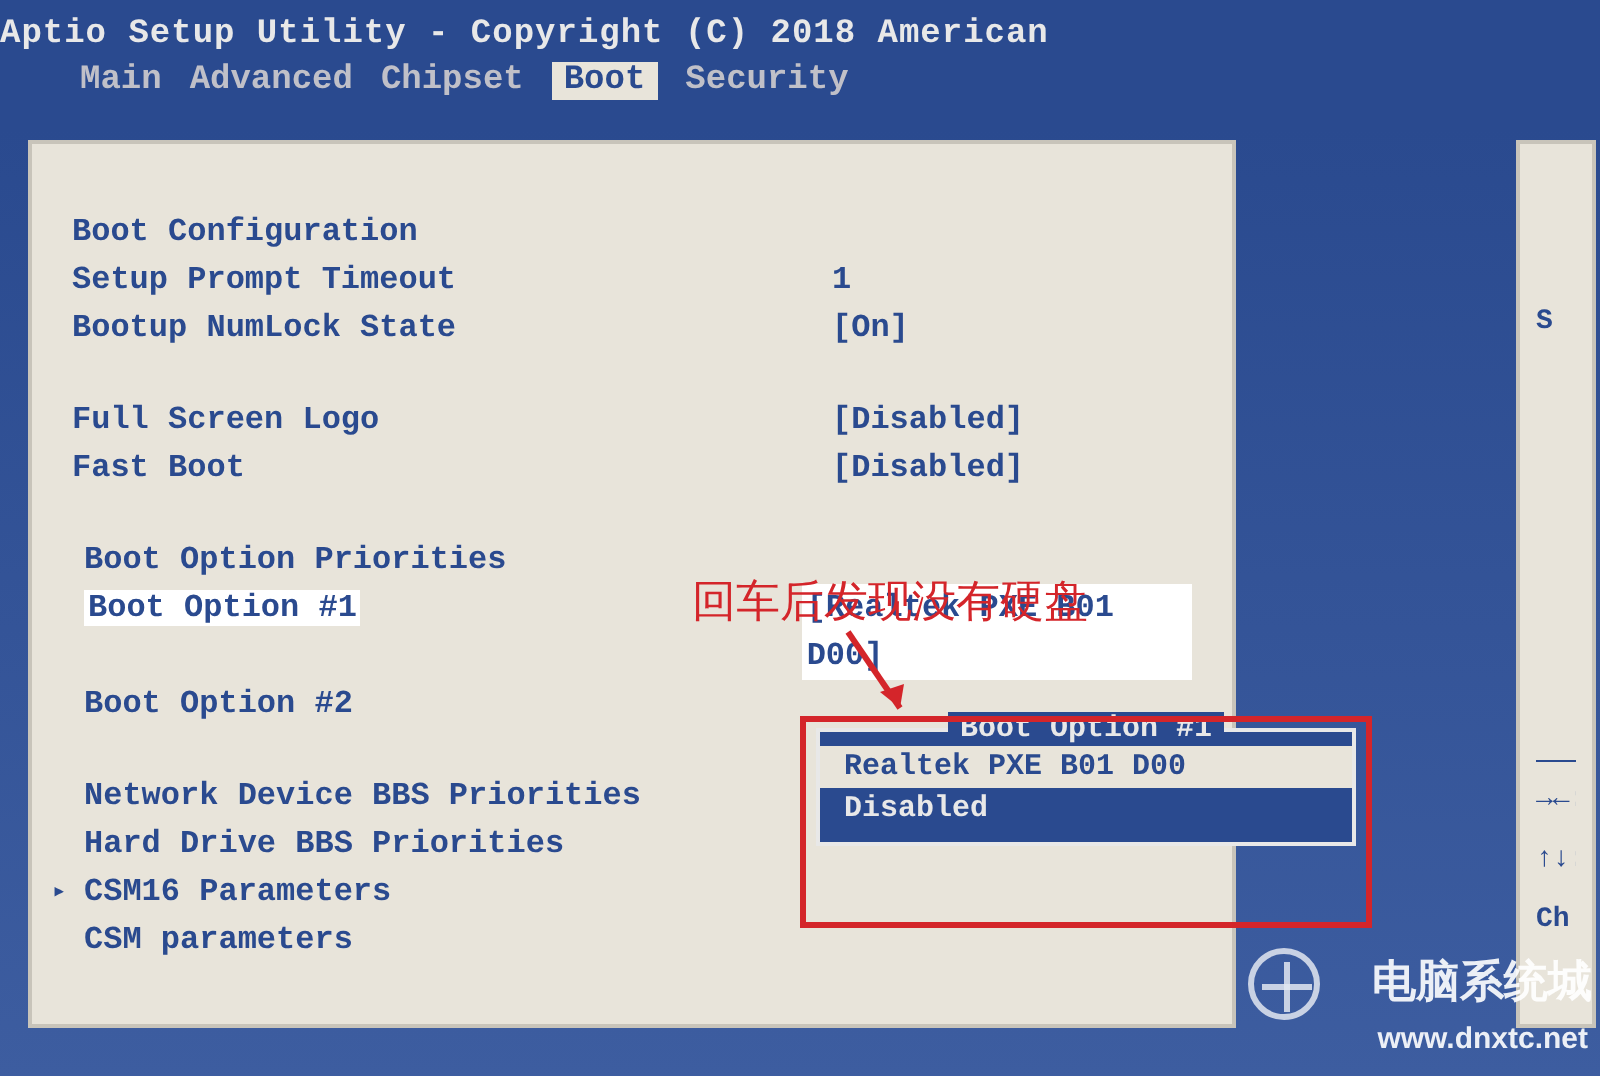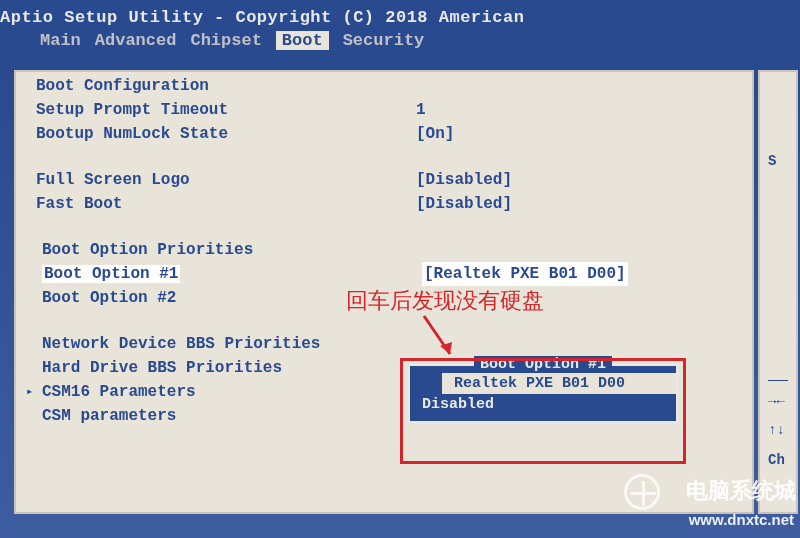--- a/index.html
+++ b/index.html
@@ -32,25 +32,25 @@
   }
   .tab.active {
     background: #e8e4da;
     color: #2a4a8f;
     padding: 0 6px;
   }
   .main-pane {
     position: absolute;
     top: 70px;
     left: 14px;
-    width: 740px;
+    width: 604px;
     height: 444px;
     background: #e8e4da;
     border: 2px solid #c8c4ba;
-    padding: 2px 20px;
+    padding: 32px 20px;
     color: #2a4a8f;
   }
   .side-pane {
     position: absolute;
     top: 70px;
     left: 758px;
     width: 40px;
     height: 444px;
     background: #e8e4da;
     border: 2px solid #c8c4ba;
@@ -93,21 +93,20 @@
     background: #2a4a8f;
     padding: 0 6px;
   }
   .popup-item {
     padding: 1px 12px;
     line-height: 19px;
   }
   .popup-item.sel {
     background: #e8e4da;
     color: #2a4a8f;
-    margin-left: 32px;
   }
   .red-box {
     position: absolute;
     top: 358px;
     left: 400px;
     width: 286px;
     height: 106px;
     border: 3px solid #d4252a;
     pointer-events: none;
   }

